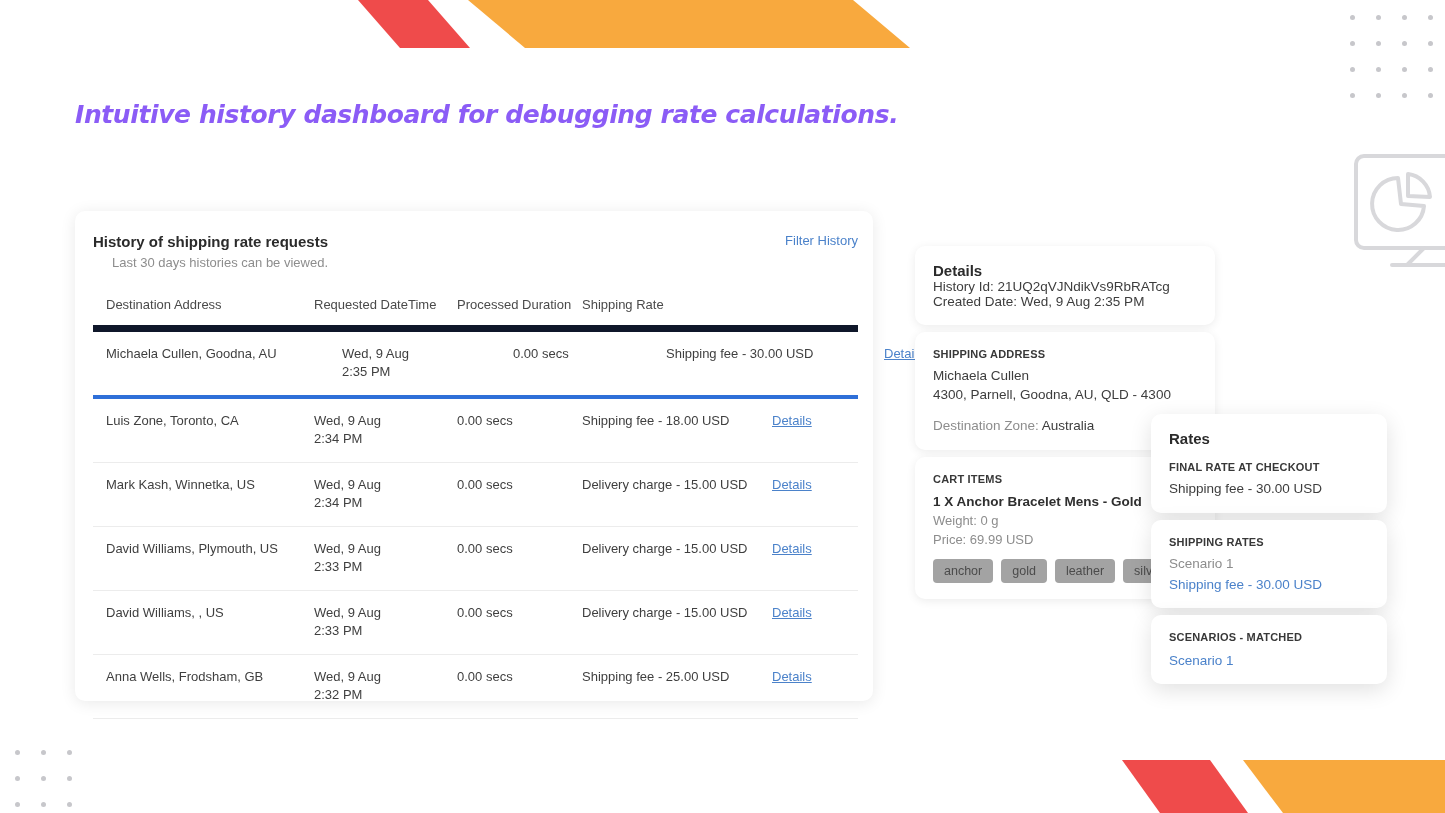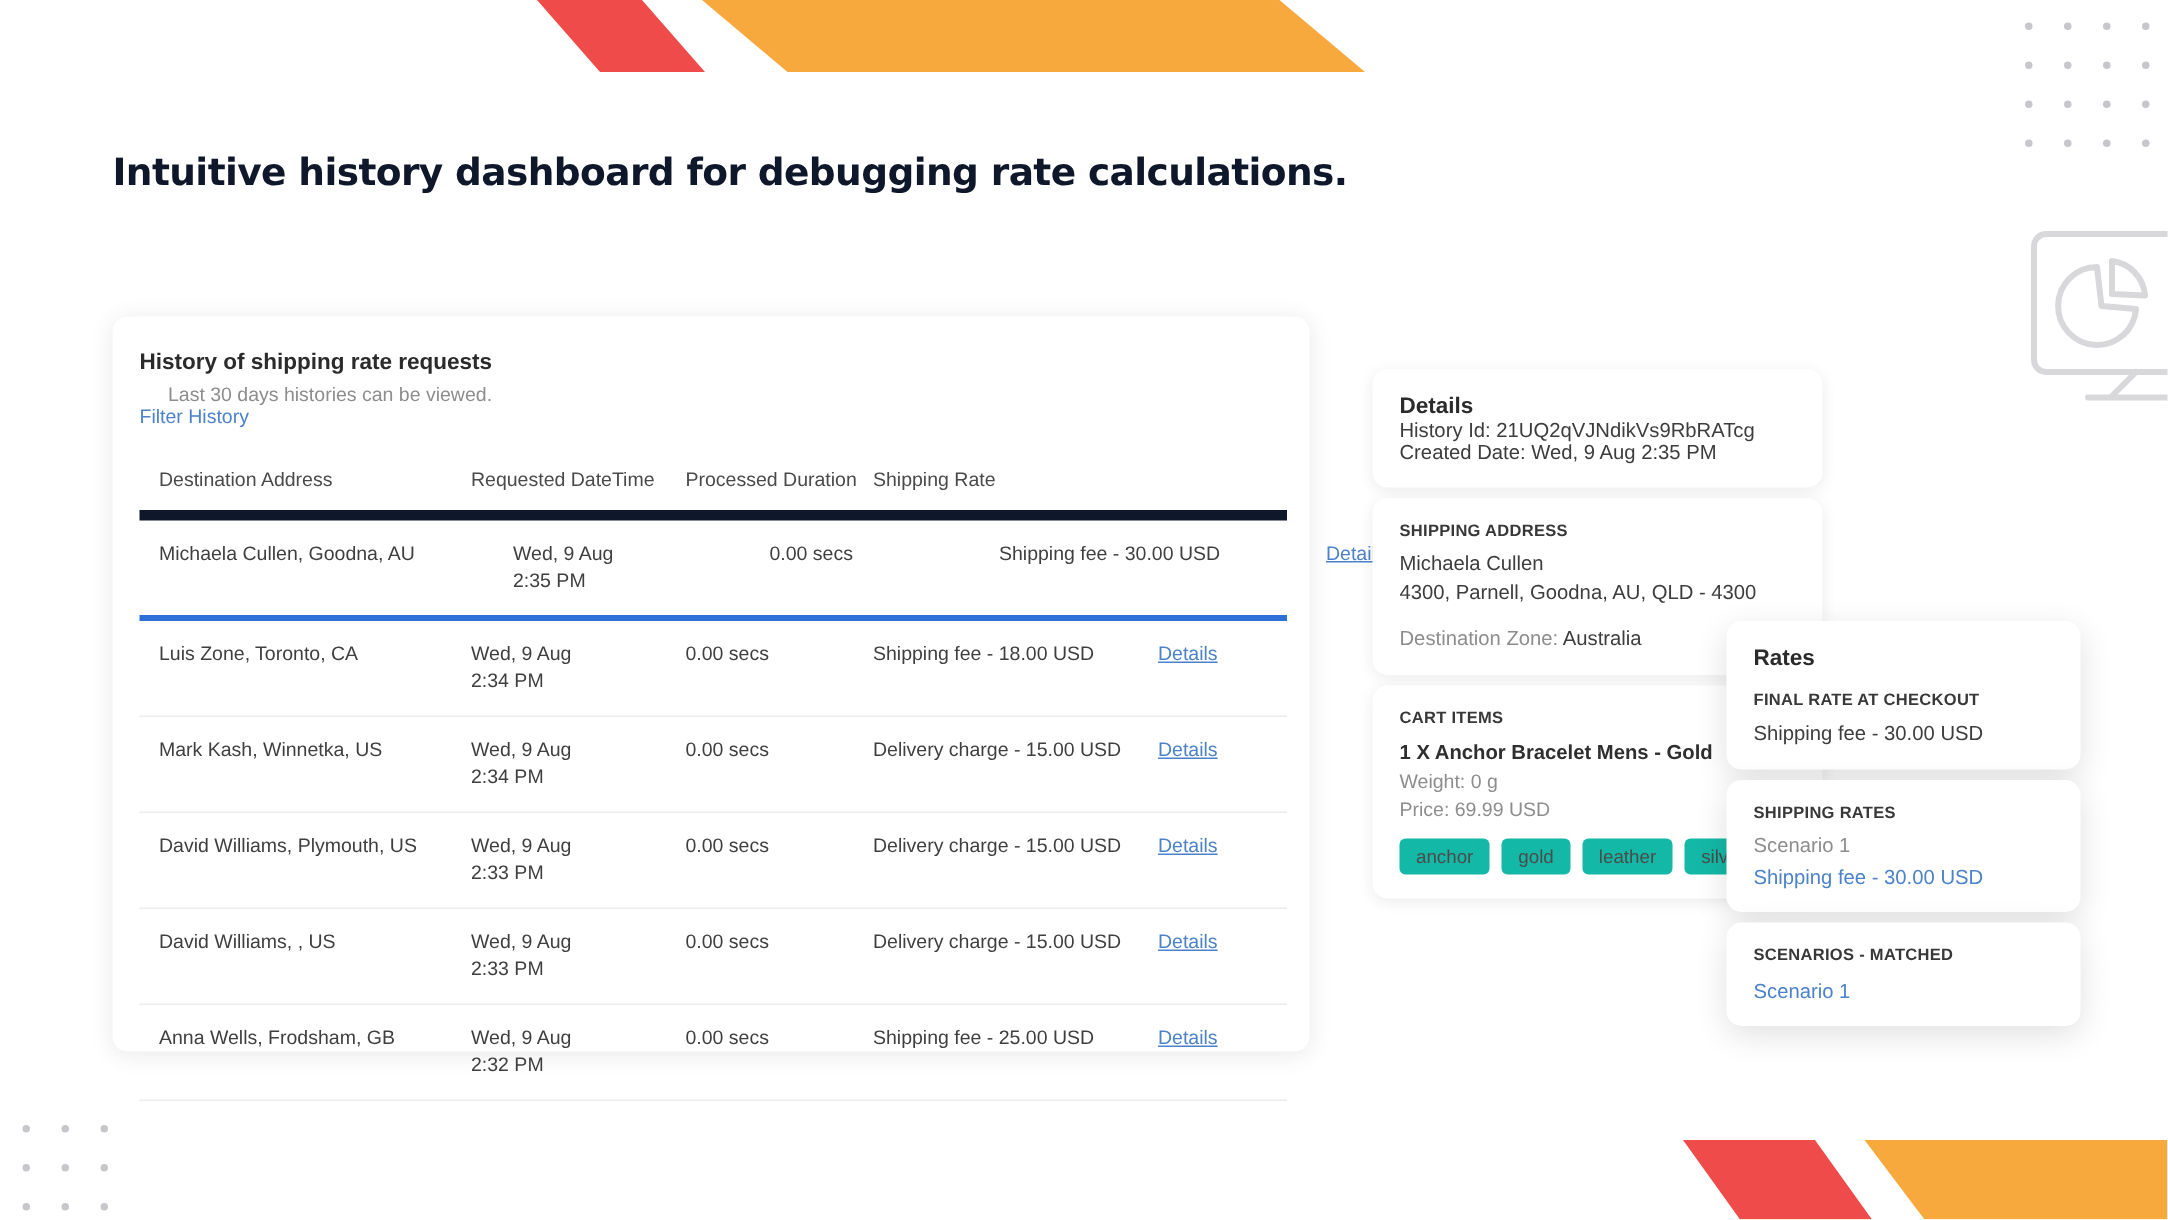--- a/index.html
+++ b/index.html
@@ -20,29 +20,29 @@
                        clip-path: polygon(0 0, 202px 0, 202px 100%, 40px 100%); }
   .dots { position:absolute; display:grid; gap:21px; }
   #dots-top-right  { left:1350px; top:15px; }
   #dots-bottom-left{ left:15px;  top:750px; }
   .dot { width:5px; height:5px; border-radius:50%; background:#c7c7cb; }
   #monitor-icon { position:absolute; left:1352px; top:150px; }
   
   #page-title {
     position:absolute; left:75px; top:100px; width:900px;
     font-family:"DejaVu Sans", sans-serif; font-weight:bold;
-    font-size:25px; letter-spacing:-0.4px; color:#0f172a;
+    font-size:25px; letter-spacing:-0.4px; color:#8b5cf6;font-style:italic;
   }
   
   #history-card {
     position:absolute; left:75px; top:211px; width:798px; height:490px;
     background:#fff; border-radius:10px; box-shadow:0 2px 16px rgba(0,0,0,.09);
     padding:22px 15px 6px 18px;
   }
-  .card-head { display:flex; justify-content:space-between; align-items:flex-start;flex-direction:column; }
+  .card-head { display:flex; justify-content:space-between; align-items:flex-start; }
   .card-title { font-size:15px; font-weight:bold; color:#2b2b2b; }
   .card-sub   { font-size:13px; color:#8d8d8d; margin-top:5px;text-align:right; }
   .link { color:#4B82CA; font-size:13px; text-decoration:none; cursor:pointer; }
   .link.u { text-decoration:underline; }
   .tgrid { display:grid; grid-template-columns:208px 143px 125px 190px 1fr; padding-left:13px; }
   #table-header { margin-top:27px; border-bottom:7px solid #0f172a; }
   #table-header .th { font-size:13px; color:#4a4a4a; padding-bottom:13px; }
   .trow { border-bottom:1px solid #ececec; cursor:pointer; }
   .trow .td { font-size:13px; color:#3f3f3f; padding:13px 6px 14px 0; line-height:18px; }
   .trow.selected { border-bottom:4px solid #2E6FD8;gap:28px; }
@@ -54,21 +54,21 @@
   #rates-panel .section { box-shadow:0 6px 22px rgba(0,0,0,.12); }
   .panel-title { font-size:15px; font-weight:bold; color:#2b2b2b; }
   .kv { font-size:13.5px; color:#3d3d3d; }
   .sec-label { font-size:11px; font-weight:bold; color:#383838; letter-spacing:.2px; }
   .line { font-size:13.5px; color:#3d3d3d; margin-top:7px; line-height:17px; }
   .muted { color:#8d8d8d; }
   .mt14 { margin-top:14px; }
   .item-name { font-size:13.5px; font-weight:bold; color:#2f2f2f; margin-top:9px; }
   .meta { font-size:13px; color:#8d8d8d; margin-top:4px; }
   #tags { display:flex; gap:8px; margin-top:12px; }
-  .tag { background:#14b8a6; color:#4b4b4b; font-size:12.5px; border-radius:4px; padding:5px 11px; }
+  .tag { background:#a3a3a3; color:#4b4b4b; font-size:12.5px; border-radius:4px; padding:5px 11px; }
   .rate-link { font-size:13.5px; margin-top:5px; }
 </style>
 </head>
 <body>
 
 <div class="stripe" id="stripe-top-red"></div>
 <div class="stripe" id="stripe-top-orange"></div>
 <div class="stripe" id="stripe-bot-red"></div>
 <div class="stripe" id="stripe-bot-orange"></div>
 

